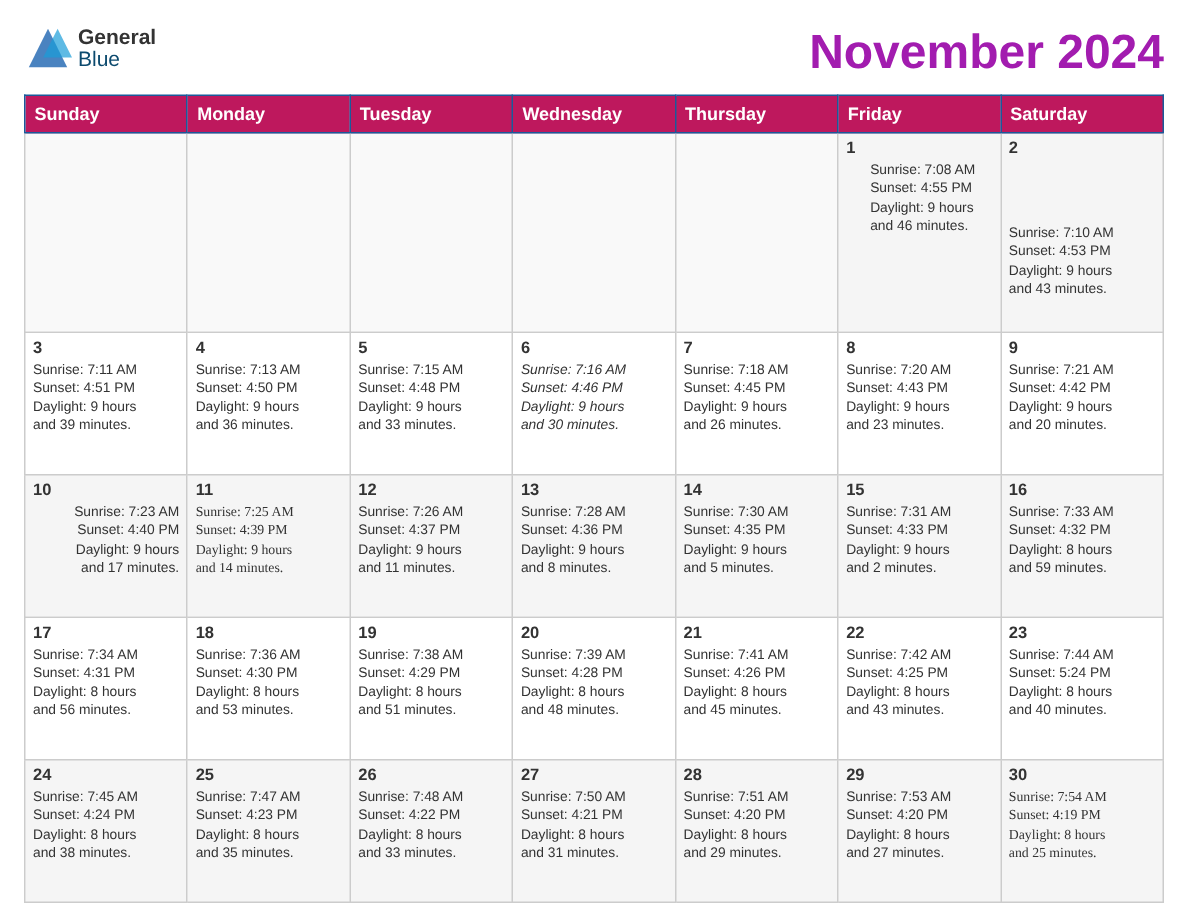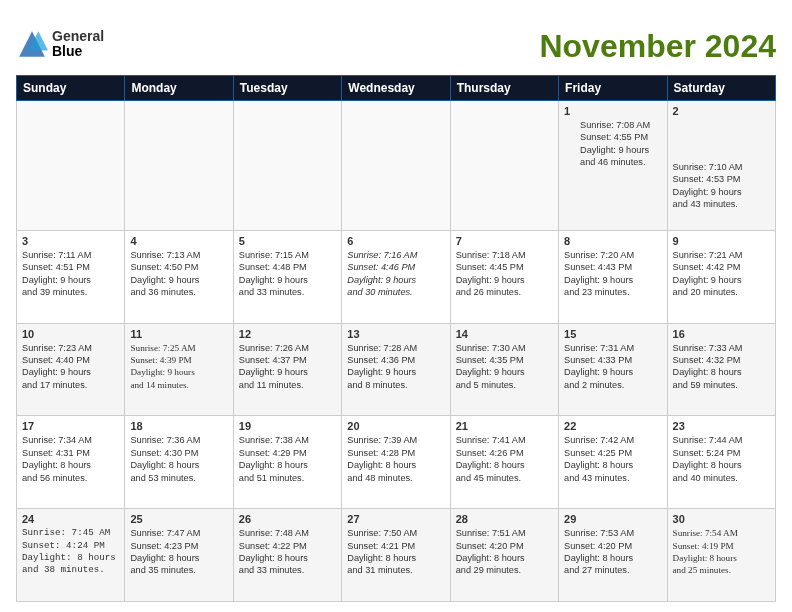--- a/index.html
+++ b/index.html
@@ -6,21 +6,21 @@
     body {
       font-family: Arial, sans-serif;
       background: #fff;
       width: 792px;
       height: 612px;
       overflow: hidden;
     }
     .page {
       width: 792px;
       height: 612px;
-      padding: 28px 16px 10px 16px;
+      padding: 16px 16px 10px 16px;
       display: flex;
       flex-direction: column;
     }
     .header {
       display: flex;
       justify-content: space-between;
       align-items: flex-start;
       margin-bottom: 10px;
     }
     .logo {
@@ -33,48 +33,48 @@
       flex-direction: column;
       line-height: 1.1;
     }
     .logo-general {
       font-size: 14px;
       font-weight: bold;
       color: #333;
     }
     .logo-blue {
       font-size: 14px;
-      font-weight: bold;
-      color: #000000;
+      font-weight: normal;
+      color: #0c4a6e;
     }
     .logo-icon {
       width: 32px;
       height: 32px;
     }
     .title-block {
       text-align: right;
     }
     .month-title {
       font-size: 32px;
       font-weight: bold;
-      color: #4d7c0f;
+      color: #a21caf;
       text-align: right;
     }
     .location {
       font-size: 14px;
       color: #555;
     }
     .calendar {
       flex: 1;
       border-collapse: collapse;
       width: 100%;
       table-layout: fixed;
     }
     .calendar th {
-      background: #0f172a;
+      background: #be185d;
       color: #fff;
       text-align: left;
       padding: 5px 6px;
       font-size: 12px;
       font-weight: bold;
       border: 1px solid #1a5a9a;
     }
     .calendar td {
       border: 1px solid #ccc;
       vertical-align: top;
@@ -206,21 +206,21 @@
             <span class="day-number">9</span>
             <div class="day-info" style="white-space: pre-line;">Sunrise: 7:21 AM
 Sunset: 4:42 PM
 Daylight: 9 hours
 and 20 minutes.</div>
           </td>
         </tr>
         <tr>
           <td>
             <span class="day-number">10</span>
-            <div class="day-info" style="white-space: pre-line;">Sunrise: 7:23 AM
+            <div class="day-info" style="white-space: pre-line; text-align: right;">Sunrise: 7:23 AM
 Sunset: 4:40 PM
 Daylight: 9 hours
 and 17 minutes.</div>
           </td>
           <td>
             <span class="day-number">11</span>
             <div class="day-info" style="white-space: pre-line; font-family: Liberation Serif, serif;">Sunrise: 7:25 AM
 Sunset: 4:39 PM
 Daylight: 9 hours
 and 14 minutes.</div>
@@ -308,21 +308,21 @@
             <span class="day-number">23</span>
             <div class="day-info" style="white-space: pre-line;">Sunrise: 7:44 AM
 Sunset: 5:24 PM
 Daylight: 8 hours
 and 40 minutes.</div>
           </td>
         </tr>
         <tr>
           <td>
             <span class="day-number">24</span>
-            <div class="day-info" style="white-space: pre-line; font-family: Liberation Mono, monospace;">Sunrise: 7:45 AM
+            <div class="day-info" style="white-space: pre-line;">Sunrise: 7:45 AM
 Sunset: 4:24 PM
 Daylight: 8 hours
 and 38 minutes.</div>
           </td>
           <td>
             <span class="day-number">25</span>
             <div class="day-info" style="white-space: pre-line;">Sunrise: 7:47 AM
 Sunset: 4:23 PM
 Daylight: 8 hours
 and 35 minutes.</div>

